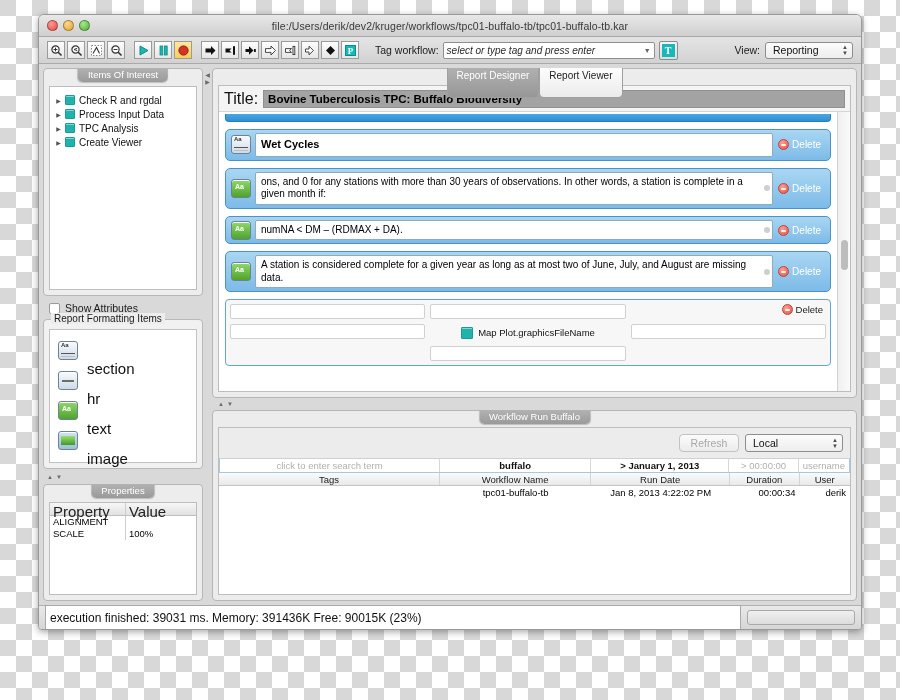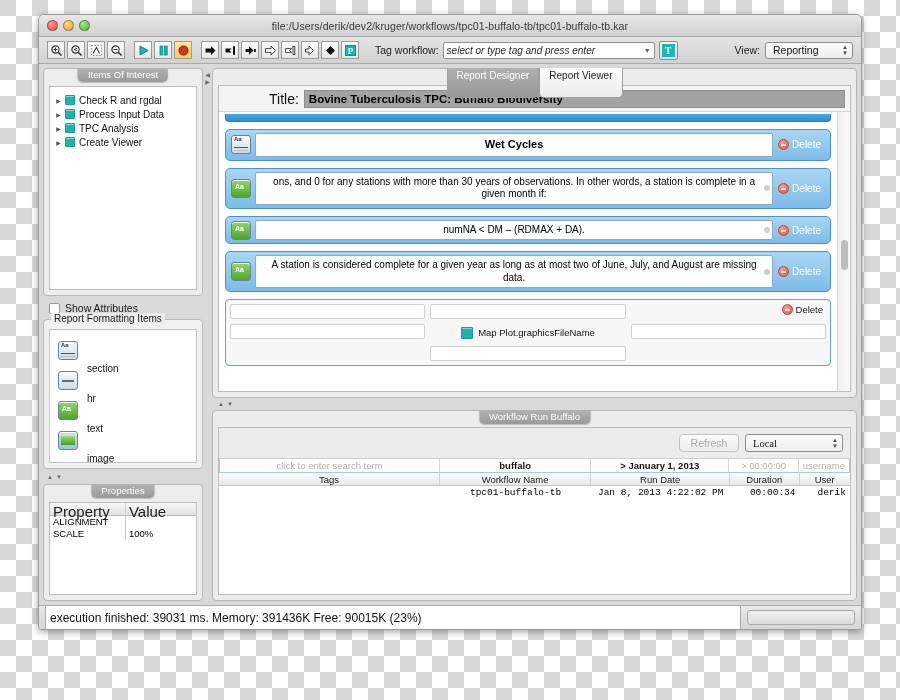--- a/index.html
+++ b/index.html
@@ -136,21 +136,21 @@
   }
   .group-title {
     position:absolute; top:-7px; left:7px; background:#ededed;
     padding:0 3px; font-size:10px; color:#1a1a1a;
   }
   .group-body {
     margin:9px 5px 5px; background:#fff; border:1px solid #c3c3c3;
     flex:1; padding:5px 0;
   }
   .fmt-row { display:flex; align-items:center; height:30px; padding-left:8px; gap:9px; }
-  .fmt-label { font-size:10px; color:#111;margin-top:36px; }
+  .fmt-label { font-size:15px; color:#111;margin-top:36px; }
   .fmt-icon {
     width:20px; height:19px; border-radius:3px; border:1px solid #6d8296;
     background:linear-gradient(#f7fbff,#cfdae6);
     position:relative; overflow:hidden;
     box-shadow:inset 0 1px 0 #fff;
   }
   .fi-section::before {
     content:"Aa"; position:absolute; left:2px; top:0px;
     font-size:6px; color:#333; font-weight:bold;
   }
@@ -209,27 +209,27 @@
   .tab.sel { background:linear-gradient(#b0b0b0,#979797); color:#fff; }
   .tab.unsel { background:linear-gradient(#fdfdfd,#ebebeb); color:#1c1c1c; }
   .designer-body {
     margin:16px 5px 5px; background:#fff; border:1px solid #bdbdbd;
     flex:1; display:flex; flex-direction:column; min-height:0;
   }
   .title-row {
     display:flex; align-items:center; gap:5px; padding:4px 5px 3px;
     border-bottom:1px solid #d6d6d6; background:#f4f4f4;
   }
-  .title-lab { font-size:14px; color:#111;margin-left:45px; }
+  .title-lab { font-size:16px; color:#111; }
   .title-input {
     flex:1; height:18px; background:#a3a3a3; border:1px solid #909090;
     display:flex; align-items:center; padding:0 4px;
     font-size:11.5px; font-weight:bold; color:#000;
   }
-  .scrollwrap { flex:1; display:flex; min-height:0;text-align:center; }
+  .scrollwrap { flex:1; display:flex; min-height:0; }
   .canvas {
     flex:1; background:#fff; padding:0 6px; overflow:hidden;
     display:flex; flex-direction:column; gap:7px; min-width:0;
   }
   .vscroll {
     width:13px; flex:0 0 13px; background:linear-gradient(90deg,#f0f0f0,#fafafa);
     border-left:1px solid #d2d2d2; position:relative;
   }
   .vthumb {
     position:absolute; left:3px; width:7px; top:128px; height:30px;
@@ -324,21 +324,21 @@
   }
   .filter-row > div { border-right:1px solid #d8d8d8; color:#111; }
   .filter-row .ghost { color:#b0b0b0; }
   .head-row {
     height:13px;
     background:linear-gradient(#fbfbfb,#e9e9e9);
     border-bottom:1px solid #c4c4c4;
   }
   .head-row > div { border-right:1px solid #d4d4d4; color:#1a1a1a; }
   .data-row { height:13px; background:#fff; }
-  .data-row > div { color:#000;font-family:Liberation Mono, monospace; }
+  .data-row > div { color:#000; }
   .c-tags  { width:35%; }
   .c-name  { width:24%; }
   .c-date  { width:22%; }
   .c-dur   { width:11%; }
   .c-user  { width:8%; border-right:none !important; }
   .data-row .c-name, .data-row .c-date { justify-content:center; }
   .data-row .c-dur, .data-row .c-user { justify-content:flex-end; padding-right:4px; }
   
   #statusbar {
     height:24px; flex:0 0 24px; background:linear-gradient(#e9e9e9,#d6d6d6);
@@ -664,21 +664,21 @@
       <div id="hsplit">
         <span class="sa">▲</span>
         <span class="sa">▼</span>
       </div>
 
       <div class="panel-r" id="runmgr">
         <div class="panel-tab">Workflow Run Buffalo</div>
         <div class="rm-body">
           <div class="rm-toolbar">
             <div class="btn-disabled">Refresh</div>
-            <div class="popup" style="min-width:98px;height:18px;font-family:Liberation Serif, serif;">
+            <div class="popup" style="min-width:98px;height:18px;">
               <span>Local</span>
               <span class="arrows">▲<br>▼</span>
             </div>
           </div>
           <div class="rm-table">
             <div class="filter-row">
               <div class="c-tags ghost">click to enter search term</div>
               <div class="c-name" style="font-weight:bold;">buffalo</div>
               <div class="c-date" style="font-weight:bold;">&gt; January 1, 2013</div>
               <div class="c-dur ghost">&gt; 00:00:00</div>

